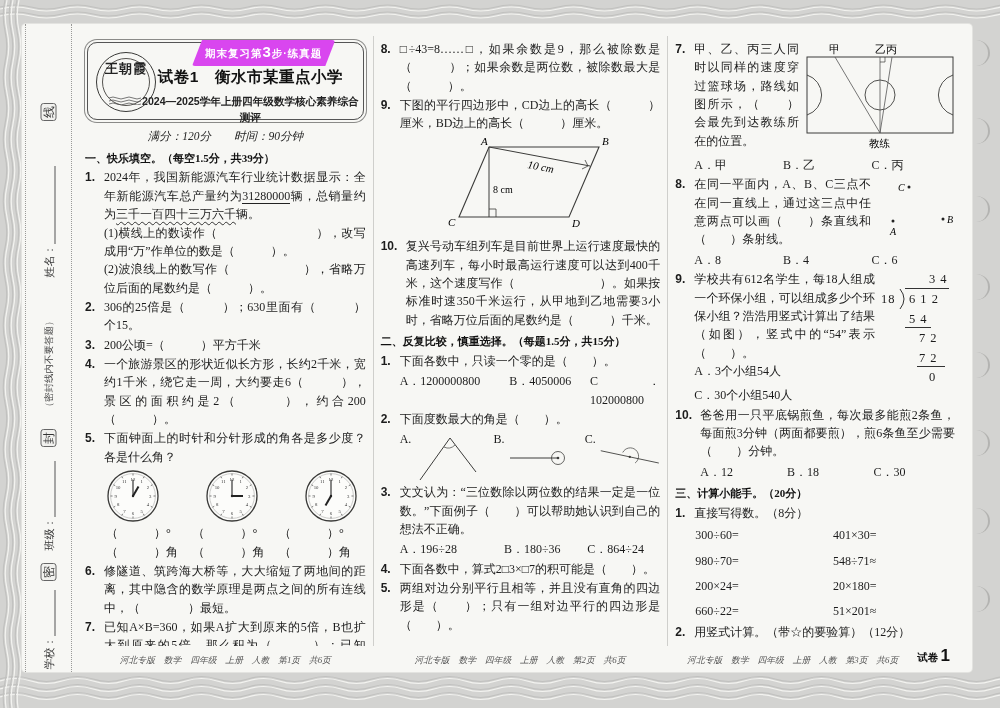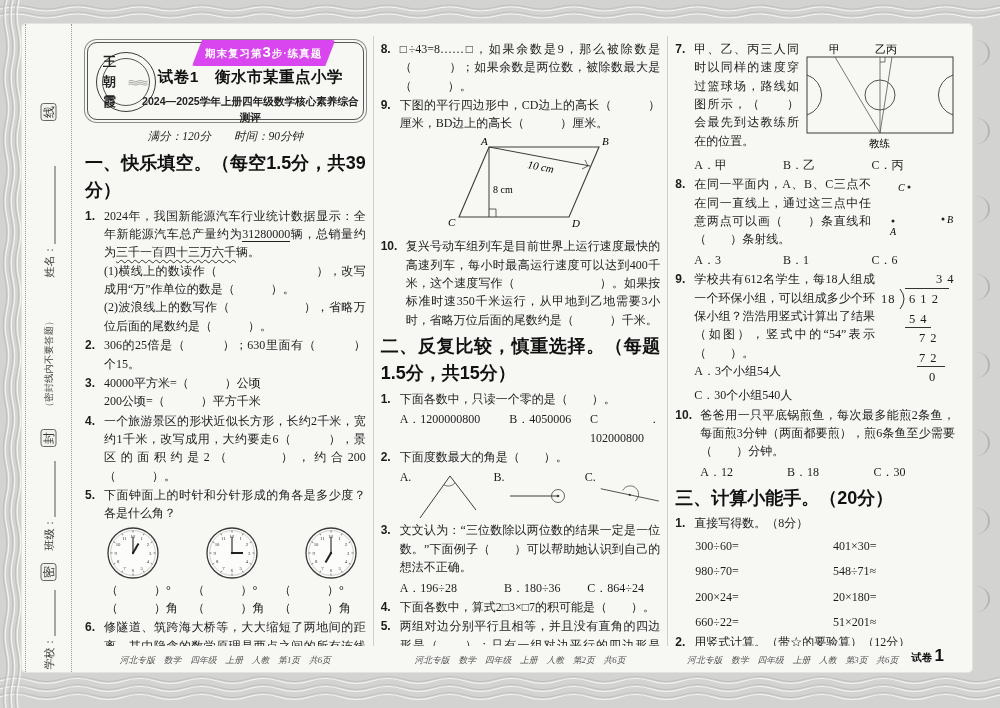--- a/index.html
+++ b/index.html
@@ -26,28 +26,28 @@
   .col+.col{border-left:1px solid #cfcfcc;}
   
   .hbox{position:relative;border:1px solid #555;border-radius:10px;box-shadow:0 0 0 2px #f7f7f4,0 0 0 3px #8a8a88;
        margin:6px 2px 8px 2px;height:76px;}
   .ribbon{position:absolute;top:-3px;left:104px;background:#d946ef;color:#fff;padding:1px 13px 2px;
        font-family:"Liberation Sans",sans-serif;font-weight:bold;font-size:10.5px;letter-spacing:1px;
        clip-path:polygon(7% 0,100% 0,93% 100%,0 100%);border-radius:3px;white-space:nowrap;}
   .ribbon b{font-size:15px;}
   .logo{position:absolute;left:8px;top:9px;width:58px;height:58px;border:1.6px solid #3a3a38;border-radius:50%;
        display:flex;align-items:center;justify-content:center;}
-  .logo .inner{width:46px;height:46px;border:0.8px solid #55534f;border-radius:50%;display:flex;flex-direction:row;
-       align-items:center;justify-content:flex-end;}
+  .logo .inner{width:46px;height:46px;border:0.8px solid #55534f;border-radius:50%;display:flex;flex-direction:column;
+       align-items:center;justify-content:space-between;}
   .logo .zi{font-weight:bold;font-size:13px;letter-spacing:1px;color:#222;}
   .htitles{margin-left:50px;text-align:center;padding-top:22px;font-family:"Liberation Sans",sans-serif;}
   .htitle{font-weight:bold;font-size:15.5px;letter-spacing:0.5px;color:#111;}
   .hsub{font-weight:bold;font-size:10.6px;margin-top:4px;color:#222;}
   .meta{text-align:center;font-size:11.5px;font-style:italic;margin:2px 0 4px;color:#222;}
-  .sect{font-family:Liberation Sans, sans-serif;font-weight:bold;font-size:18px;margin:4px 0 2px;color:#111;}
+  .sect{font-family:Liberation Serif, serif;font-weight:bold;font-size:11px;margin:4px 0 2px;color:#111;}
   
   .q{display:flex;margin-top:1px;}
   .qn{font-family:"Liberation Sans",sans-serif;font-weight:bold;flex:none;width:19px;}
   .qn.w{width:25px;}
   .qb{flex:1;min-width:0;}
   .qb::after{content:"";display:block;clear:both;}
   .u-solid{border-bottom:1px solid #222;}
   .u-wavy{text-decoration:underline wavy 1px #333;text-underline-offset:3px;}
   .opts{display:grid;grid-template-columns:40% 32% 28%;margin-top:2px;}
   .opts.num{grid-template-columns:42% 31% 27%;}
@@ -56,21 +56,21 @@
   .blankrow{display:grid;grid-template-columns:1fr 1fr 1fr;padding-left:2px;}
   .figwrap{text-align:center;margin:2px 0;}
   .fl-r{float:right;margin:2px 0 2px 6px;}
   .division{position:relative;width:74px;height:112px;font-size:12.5px;letter-spacing:1px;}
   .division span{position:absolute;white-space:pre;}
   .division .ln{border-top:1px solid #333;height:0;}
   .calc{display:grid;grid-template-columns:53% 47%;row-gap:7px;padding-left:20px;margin:4px 0 2px;}
   
   .pfooter{position:absolute;left:56px;right:10px;bottom:5px;display:grid;grid-template-columns:1fr 1fr 1fr;
        font-size:8.8px;font-style:italic;color:#555;text-align:center;}
-  .booklet{position:absolute;right:18px;bottom:1px;font-style:normal;color:#111;}
+  .booklet{position:absolute;right:12px;bottom:1px;font-style:normal;color:#111;}
   .booklet .bk{font-family:"Liberation Sans",sans-serif;font-weight:bold;font-size:10.5px;}
   .booklet .bn{font-family:"Liberation Sans",sans-serif;font-weight:bold;font-size:17px;}
   .anglecell{display:flex;align-items:flex-start;gap:3px;}
   text.lbl{font-style:italic;font-family:"Liberation Serif",serif;}
 </style>
 </head>
 <body>
 
 <svg class="wave" width="1000" height="24" style="left:0;top:0">
     <path d="M0 7 Q 15.5 3 31 7 Q 46.5 11 62 7 Q 77.5 3 93 7 Q 108.5 11 124 7 Q 139.5 3 155 7 Q 170.5 11 186 7 Q 201.5 3 217 7 Q 232.5 11 248 7 Q 263.5 3 279 7 Q 294.5 11 310 7 Q 325.5 3 341 7 Q 356.5 11 372 7 Q 387.5 3 403 7 Q 418.5 11 434 7 Q 449.5 3 465 7 Q 480.5 11 496 7 Q 511.5 3 527 7 Q 542.5 11 558 7 Q 573.5 3 589 7 Q 604.5 11 620 7 Q 635.5 3 651 7 Q 666.5 11 682 7 Q 697.5 3 713 7 Q 728.5 11 744 7 Q 759.5 3 775 7 Q 790.5 11 806 7 Q 821.5 3 837 7 Q 852.5 11 868 7 Q 883.5 3 899 7 Q 914.5 11 930 7 Q 945.5 3 961 7 Q 976.5 11 992 7 Q 1007.5 3 1023 7 Q 1038.5 11 1054 7" fill="none" stroke="#c1c1bf" stroke-width="1.2"></path>
@@ -147,27 +147,26 @@
           <div>(2)波浪线上的数写作（　　　　　　），省略万位后面的尾数约是（　　　）。</div>
         </div>
       </div>
       <div class="q">
           <span class="qn">2.</span>
           <div class="qb">306的25倍是（　　　）；630里面有（　　　）个15。</div>
         </div>
       <div class="q">
           <span class="qn">3.</span>
           <div class="qb">
-            <div>40000平方米=（　　　）公顷</div>
             <div>200公顷=（　　　）平方千米</div>
           </div>
         </div>
       <div class="q">
           <span class="qn">4.</span>
-          <div class="qb">一个旅游景区的形状近似长方形，长约2千米，宽约1千米，改写成用，大约要走6（　　　），景区的面积约是2（　　　），约合200（　　　）。</div>
+          <div class="qb">一个旅游景区的形状近似长方形，长约2千米，宽约1千米，绕它走一周，大约要走6（　　　），景区的面积约是2（　　　），约合200（　　　）。</div>
         </div>
       <div class="q">
           <span class="qn">5.</span>
         <div class="qb"><span>下面钟面上的时针和分针形成的角各是多少度？各是什么角？</span>
           <div class="clockrow">
             <svg width="54" height="54">
                 <circle cx="27" cy="27" r="25" fill="#fcfcfa" stroke="#3a3a38" stroke-width="1.3"></circle>
                 <circle cx="27" cy="27" r="22.4" fill="none" stroke="#9a9a98" stroke-width="0.5"></circle>
                 <line x1="37.25" y1="9.246479222419005" x2="38.199999999999996" y2="7.601030955228573" stroke="#444" stroke-width="0.7"></line>
                 <text x="35.599999999999994" y="13.804363054907654" text-anchor="middle" font-size="4.8" fill="#333">1</text>
@@ -409,31 +408,31 @@
           <svg class="fl-r" width="78" height="62" viewBox="0 0 78 62">
             <circle cx="32" cy="10" r="1.5" fill="#222"></circle>
               <text class="lbl" x="21" y="14" font-size="10">C</text>
             <circle cx="66" cy="42" r="1.5" fill="#222"></circle>
               <text class="lbl" x="70" y="46" font-size="10">B</text>
             <circle cx="16" cy="44" r="1.5" fill="#222"></circle>
               <text class="lbl" x="13" y="58" font-size="10">A</text>
           </svg>
           <span>在同一平面内，A、B、C三点不在同一直线上，通过这三点中任意两点可以画（　　）条直线和（　　）条射线。</span>
           <div class="opts" style="grid-template-columns:34% 34% 32%;clear:both">
-              <span>A．3</span>
-              <span>B．1</span>
+              <span>A．8</span>
+              <span>B．4</span>
               <span>C．6</span>
             </div>
         </div>
       </div>
       <div class="q">
           <span class="qn">9.</span>
         <div class="qb">
           <div class="division fl-r">
-            <span style="top:-2px;left:55px">3 4</span>
+            <span style="top:-2px;left:48px">3 4</span>
             <span class="ln" style="top:16px;left:24px;width:44px"></span>
             <span style="top:18px;left:0">18</span>
             <svg width="9" height="20" viewBox="0 0 9 20" style="position:absolute;top:17px;left:18px">
                 <path d="M1 0 Q9 10 1 20" fill="none" stroke="#333" stroke-width="1"></path>
               </svg>
             <span style="top:18px;left:28px">6 1 2</span>
             <span style="top:38px;left:28px">5 4</span>
             <span class="ln" style="top:55px;left:24px;width:26px"></span>
             <span style="top:57px;left:38px">7 2</span>
             <span style="top:77px;left:38px">7 2</span>

